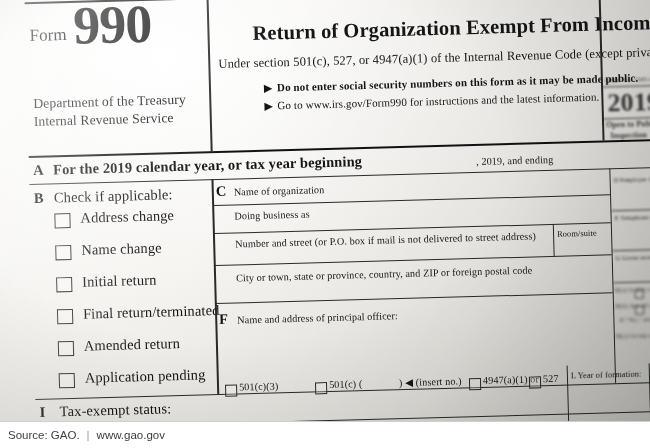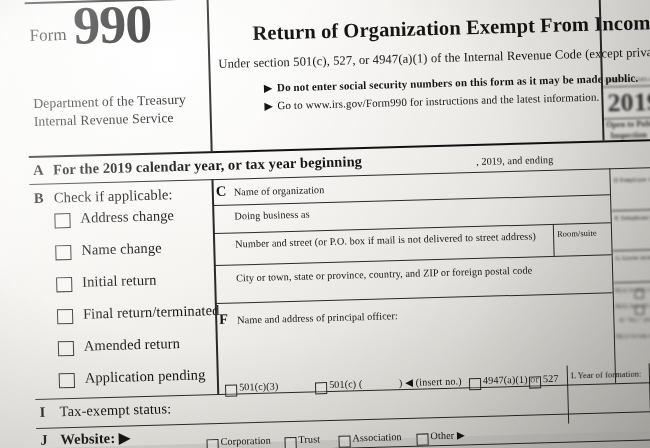--- a/index.html
+++ b/index.html
@@ -294,14 +294,19 @@
     <div class="cbx-sm" style="left:360px; top:458px;"></div>
     <div class="t small" style="left:374px; top:455px;">Association</div>
     <div class="cbx-sm" style="left:438px; top:458px;"></div>
     <div class="t small" style="left:452px; top:455px;">Other ▶</div>
 
   </div>
 
   <div class="paper-shade"></div>
   <div class="vignette"></div>
 
+  <div class="caption">
+    <span>Source: GAO.</span>
+    <span class="sep">|</span>
+    <span style="margin-left:0">www.gao.gov</span>
+  </div>
 
 </div>
 
 </body></html>

